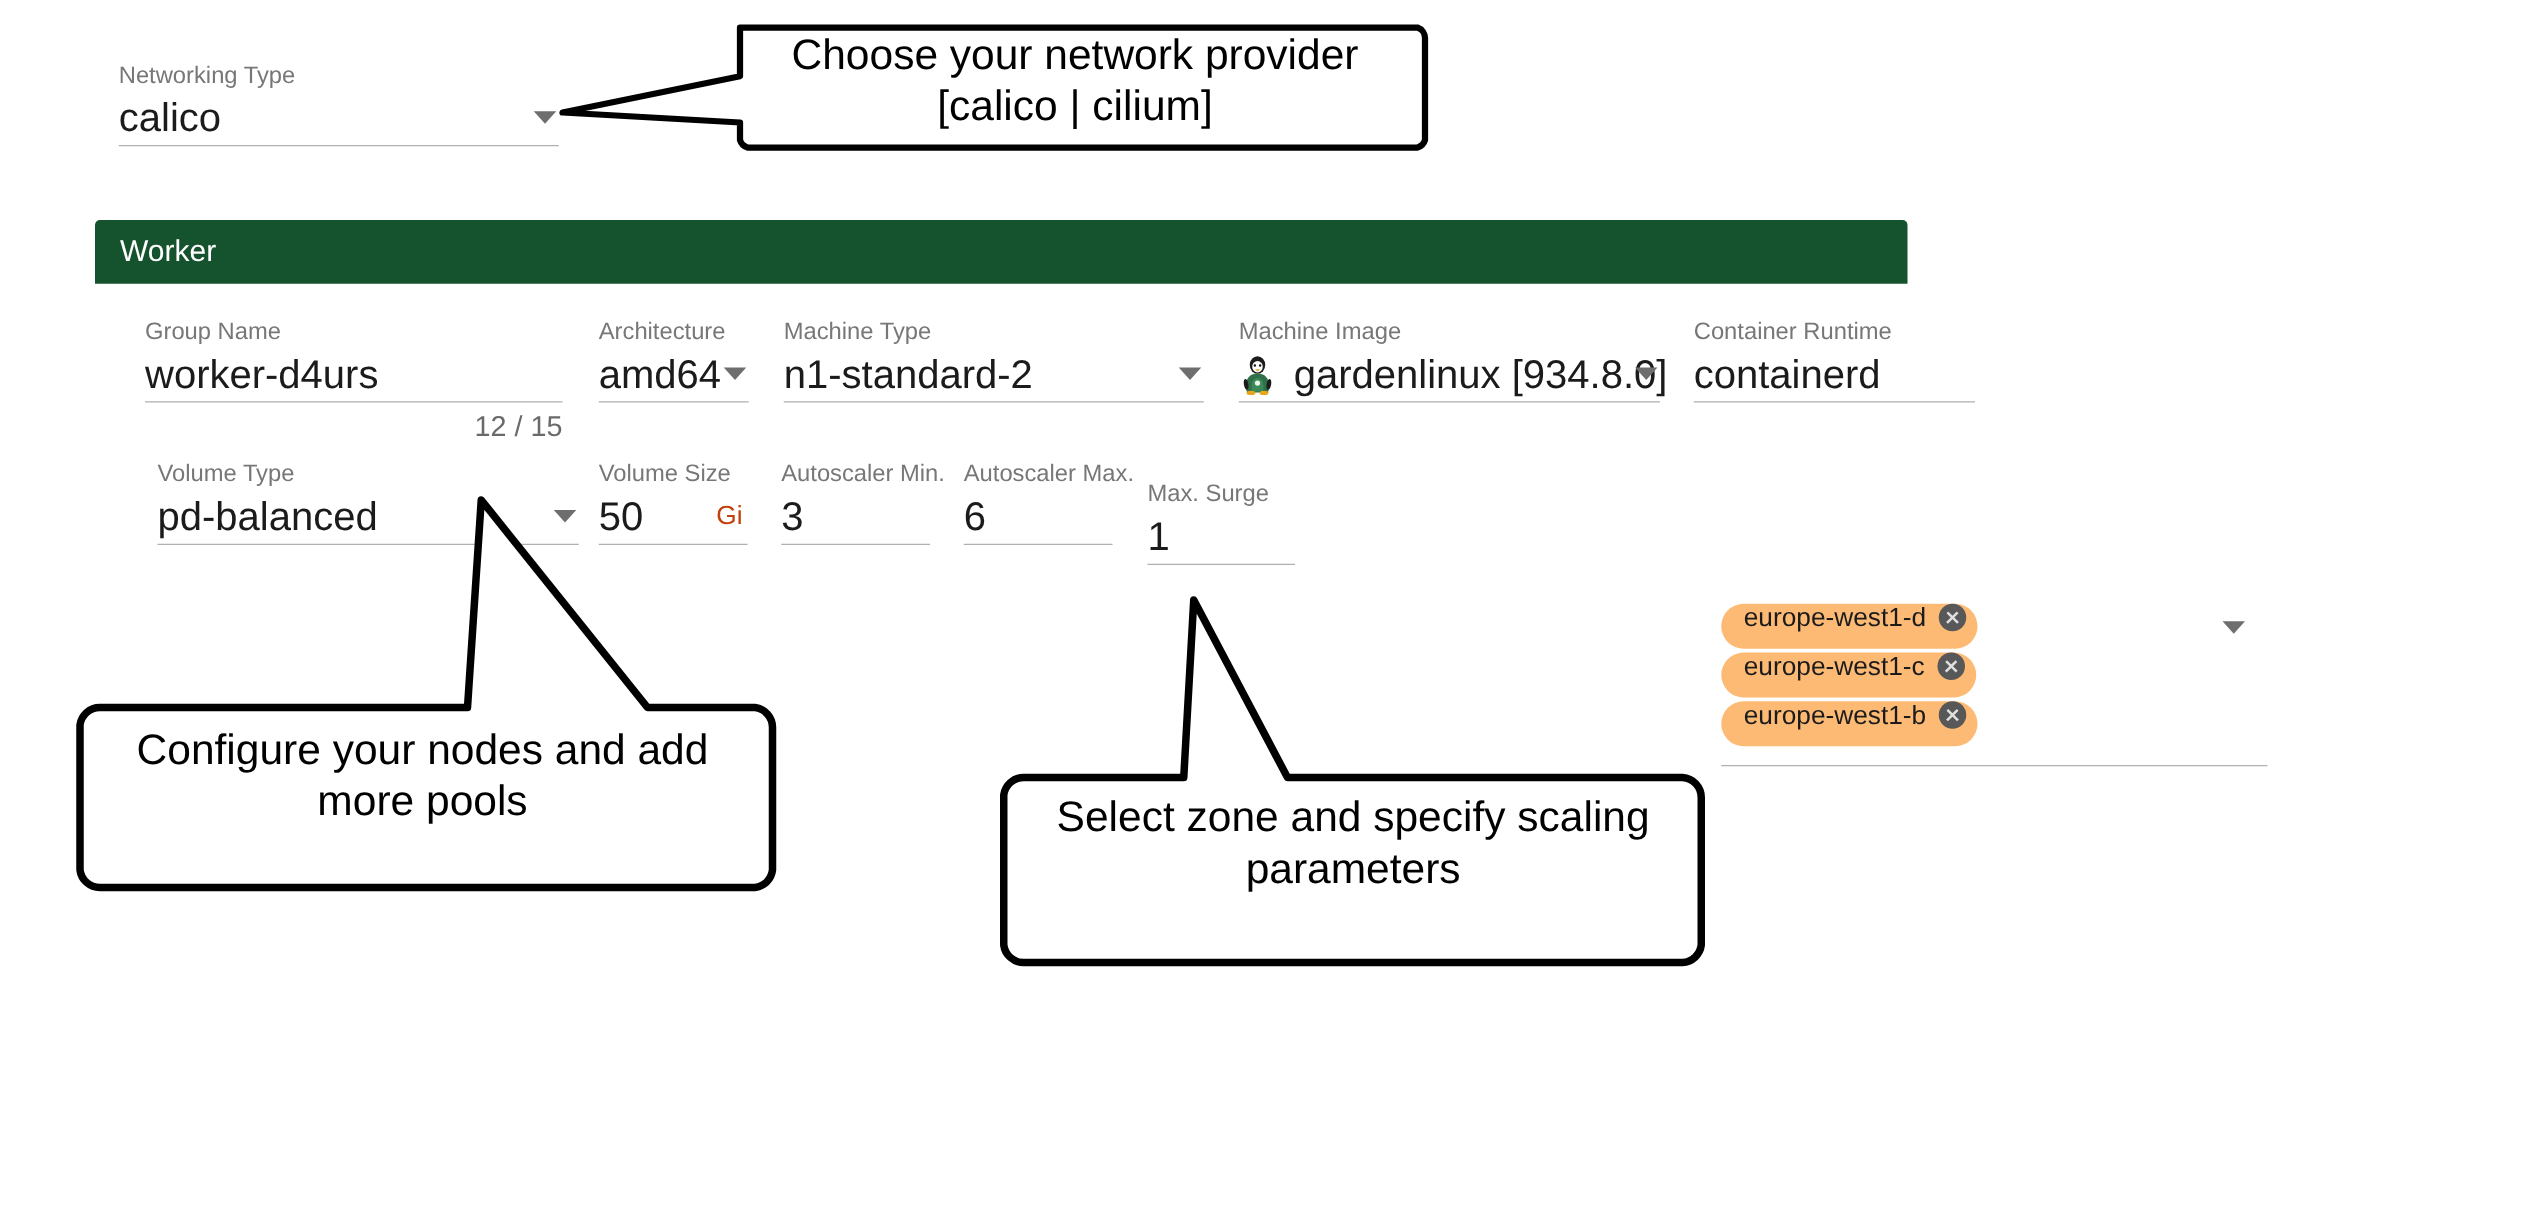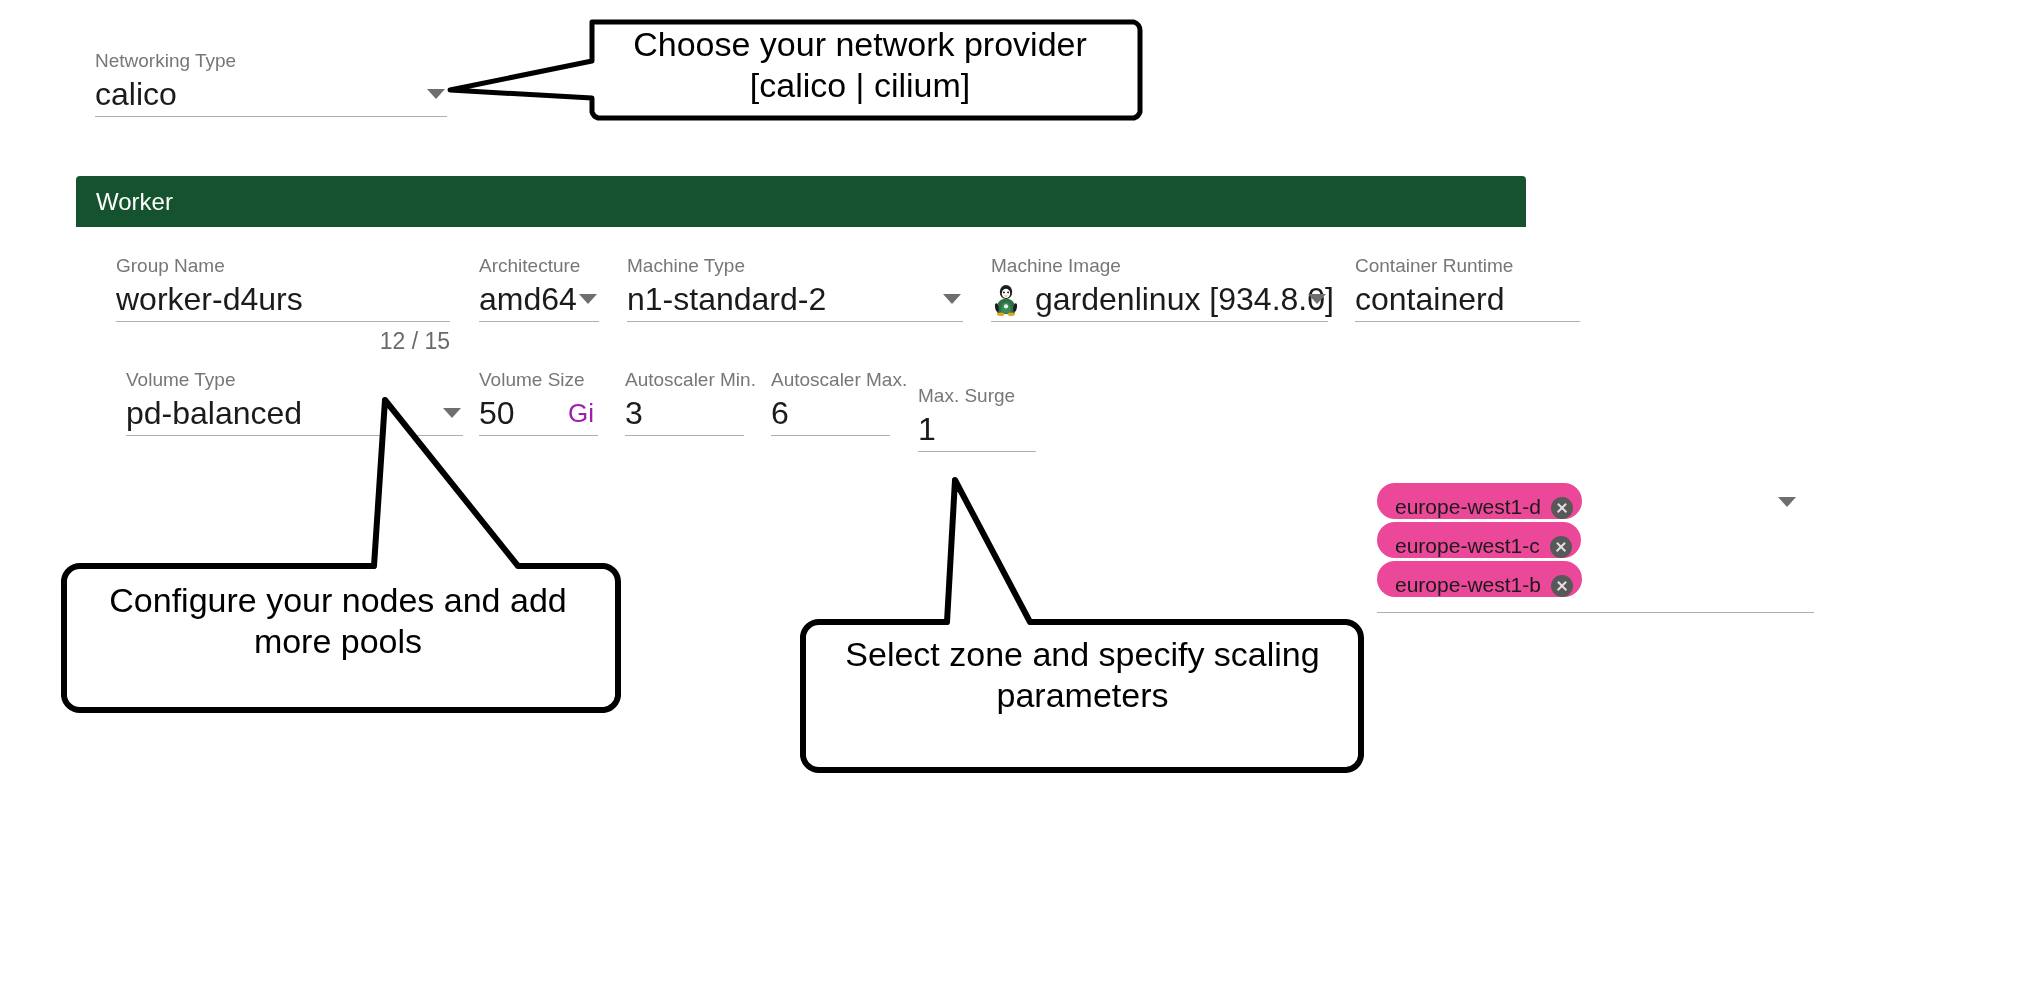--- a/index.html
+++ b/index.html
@@ -33,22 +33,22 @@
     align-items: center;
     position: relative;
   }
   .field-value {
     font-size: 32px;
     color: #1b1b1b;
     line-height: 34px;
     white-space: nowrap;
   }
   .field-suffix {
-    font-size: 26px;
-    color: #a21caf;
+    font-size: 21px;
+    color: #c2410c;
     margin-left: auto;
     padding-right: 4px;
   }
   .caret {
     position: absolute;
     right: 2px;
     top: 50%;
     transform: translateY(-50%);
     width: 0;
     height: 0;
@@ -110,22 +110,22 @@
   }
   #zone-chip-list {
     border-bottom: 1px solid #b0b0b0;
     padding-bottom: 6px;
     position: relative;
     min-height: 130px;
     box-sizing: border-box;
   }
   .chip {
     display: flex;
-    align-items: flex-end;
-    background: #ec4899;
+    align-items: flex-start;
+    background: #fdba74;
     border-radius: 18px;
     height: 36px;
     padding: 0 9px 0 18px;
     margin-bottom: 3px;
     width: fit-content;
   }
   .chip-label {
     font-size: 21px;
     color: #1b1b1b;
     line-height: 24px;

